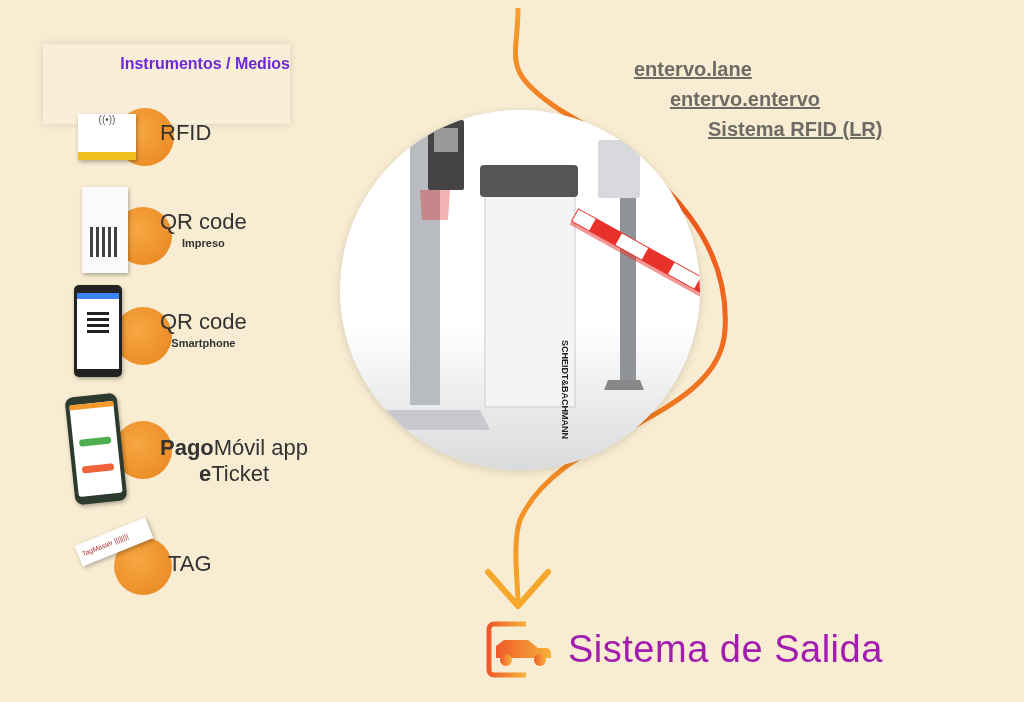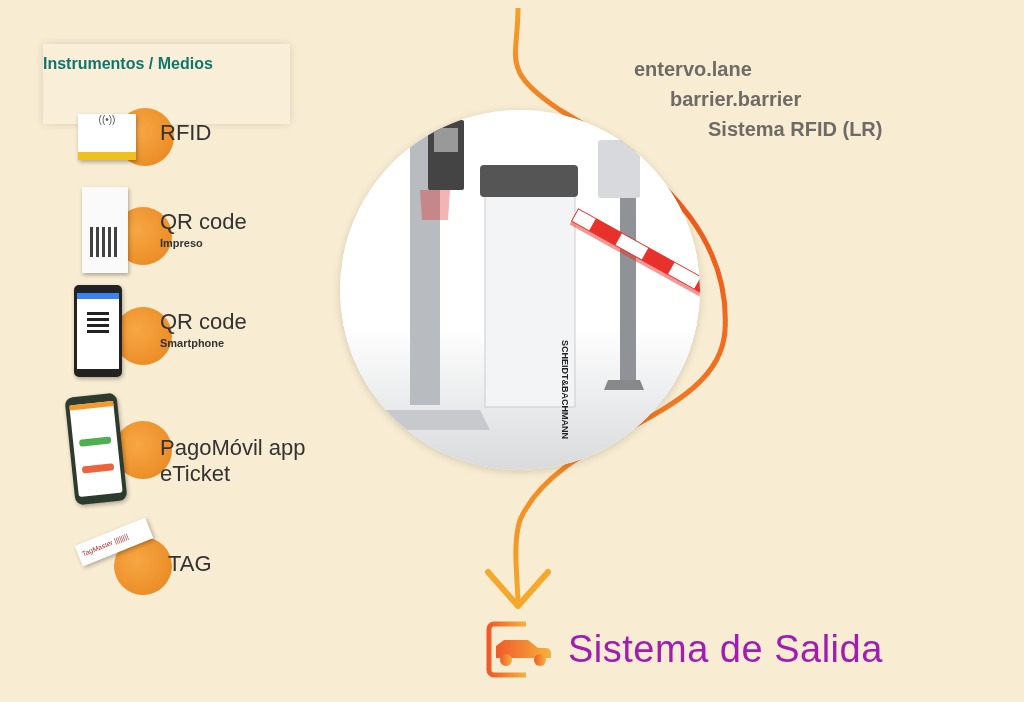--- a/index.html
+++ b/index.html
@@ -1,25 +1,25 @@
 <!DOCTYPE html>
 <html><head>
 <meta charset="utf-8">
 <style>
   html,body{margin:0;padding:0;}
   body{width:1024px;height:702px;overflow:hidden;background:#f8ecd2;font-family:"Liberation Sans",sans-serif;position:relative;}
   .panel{position:absolute;left:43px;top:44px;width:247px;height:80px;background:#f9efd8;box-shadow:0 0 8px rgba(0,0,0,0.12);}
-  .panel-title{position:absolute;left:0;right:0;top:11px;text-align:left;color:#0f766e;font-size:16px;font-weight:bold;}
+  .panel-title{position:absolute;left:0;right:0;top:11px;text-align:right;color:#6d28d9;font-size:16px;font-weight:bold;}
   .item{position:absolute;left:70px;width:260px;height:90px;}
   .item .circle{position:absolute;width:58px;height:58px;border-radius:50%;background:radial-gradient(circle at 40% 40%,#f6a743,#e8841d);}
-  .item .label{position:absolute;color:#333;font-size:22px;line-height:26px;}
+  .item .label{position:absolute;color:#333;font-size:22px;line-height:26px;text-align:center;}
   .item .sub{font-size:11px;font-weight:bold;display:block;line-height:16px;}
-  .item .label b{font-weight:normal;margin-top:24px;}
+  .item .label b{font-weight:bold;margin-top:24px;}
   .thumb{position:absolute;box-shadow:1px 2px 4px rgba(0,0,0,0.3);}
-  .right-labels{position:absolute;color:#6e6b66;font-size:20px;font-weight:bold;}
+  .right-labels{position:absolute;color:#6e6b66;font-size:20px;font-weight:bold;text-decoration:underline;}
   .bottom-title{position:absolute;left:568px;top:628px;font-size:38px;color:#a21caf;font-weight:normal;letter-spacing:0.5px;}
   .photo-circle{position:absolute;left:340px;top:110px;width:360px;height:360px;border-radius:50%;background:#fff;box-shadow:0 2px 8px rgba(0,0,0,0.15);overflow:hidden;}
 </style>
 </head>
 <body>
 
 <svg style="position:absolute;left:0;top:0" width="1024" height="702">
   <defs>
     <linearGradient id="ag" x1="0" y1="0" x2="0" y2="1">
       <stop offset="0" stop-color="#f5a02a"></stop>
@@ -107,21 +107,21 @@
       <rect x="235" y="98" width="220" height="14" fill="#fff" stroke="#e8312b" stroke-width="1"></rect>
       <rect x="255" y="98" width="30" height="14" fill="#e8312b"></rect>
       <rect x="315" y="98" width="30" height="14" fill="#e8312b"></rect>
       <rect x="375" y="98" width="30" height="14" fill="#e8312b"></rect>
       <rect x="235" y="112" width="220" height="4" fill="rgba(232,49,43,0.5)"></rect>
     </g>
   </svg>
 </div>
 
 <div class="right-labels" style="left:634px;top:58px">entervo.lane</div>
-<div class="right-labels" style="left:670px;top:88px">barrier.barrier</div>
+<div class="right-labels" style="left:670px;top:88px">entervo.entervo</div>
 <div class="right-labels" style="left:708px;top:118px">Sistema RFID (LR)</div>
 
 <svg style="position:absolute;left:486px;top:620px" width="72" height="60" viewBox="0 0 72 60">
   <defs>
       <linearGradient id="cg" x1="0" y1="0" x2="1" y2="0">
         <stop offset="0" stop-color="#ef5a2a"></stop>
         <stop offset="1" stop-color="#f6b23a"></stop>
       </linearGradient>
     </defs>
   <path d="M40 4 H8 a5 5 0 0 0 -5 5 V50 a5 5 0 0 0 5 5 H40" fill="none" stroke="url(#cg)" stroke-width="5"></path>

